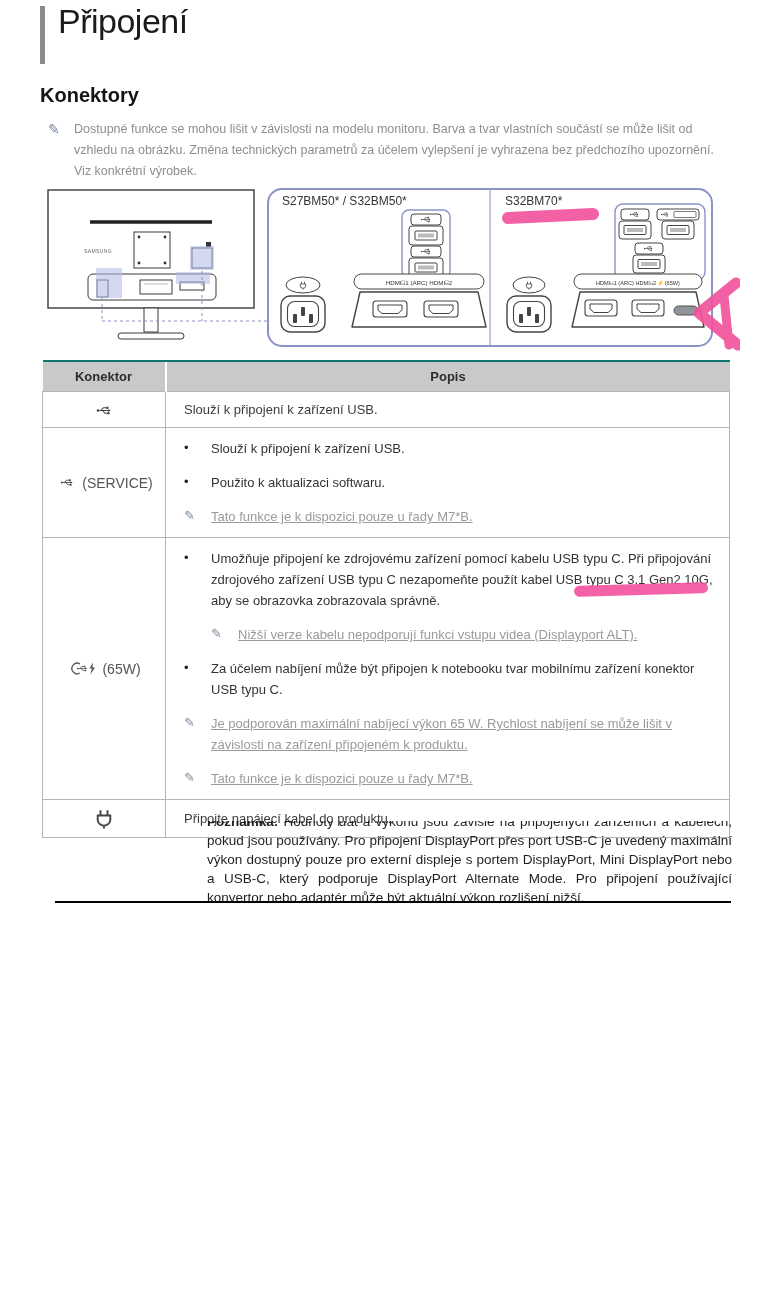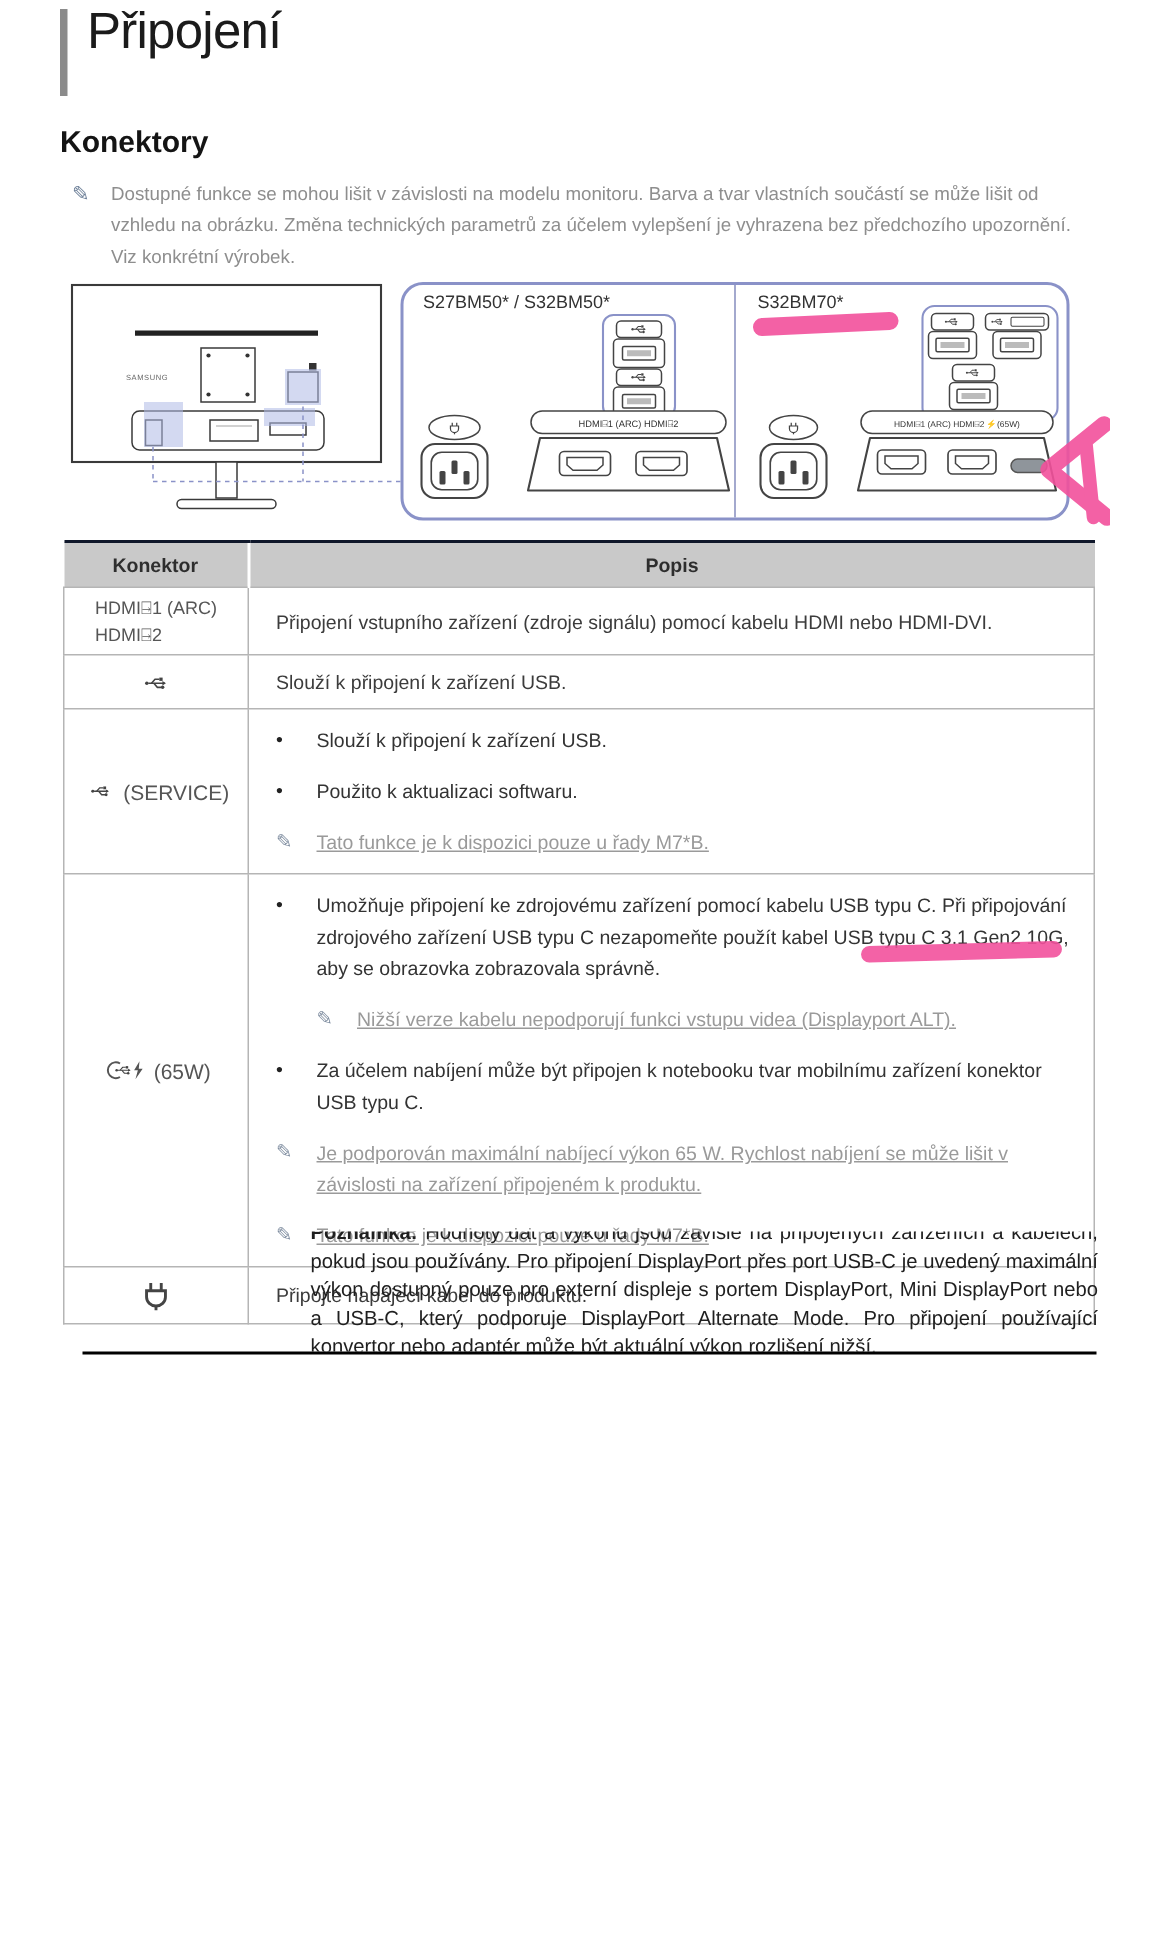--- a/index.html
+++ b/index.html
@@ -15,21 +15,21 @@
   .section-note { position:absolute; left:48px; top:119px; width:676px; display:flex; }
   .pencil { flex:0 0 26px; font-size:14px; color:#6e8099; line-height:21px; }
   .section-note p { margin:0; font-size:12.5px; line-height:21px; color:#8e8e8e; }
 
   
   .diagram { position:absolute; left:40px; top:186px; width:700px; height:166px; }
   .diagram svg { display:block; }
 
   
   table.conn-table { position:absolute; left:42px; top:360px; width:688px; border-collapse:collapse; font-size:13px; color:#3c3c3c; }
-  .conn-table th { background:#c9c9c9; border-top:2px solid #0f172a; border-bottom:1px solid #b5b5b5; height:27px; font-size:13px; font-weight:700; color:#2e2e2e; text-align:center; }
+  .conn-table th { background:#c9c9c9; border-top:2px solid #0f766e; border-bottom:1px solid #b5b5b5; height:27px; font-size:13px; font-weight:700; color:#2e2e2e; text-align:center; }
   .conn-table th + th { border-left:2px solid #ffffff; }
   .conn-table td { border:1px solid #b5b5b5; vertical-align:middle; }
   .conn-table td.conn { width:120px; text-align:center; color:#555; font-size:12px; }
   .conn-table td.desc { padding:10px 14px 10px 18px; }
   .conn-lines { display:inline-block; text-align:left; line-height:18px; }
   .conn-lines span { display:block; }
   .conn-label { font-size:14px; color:#555; margin-left:3px; vertical-align:middle; }
   .conn-icon { vertical-align:middle; }
 
   .stack { display:flex; flex-direction:column; gap:13px; }
@@ -200,29 +200,20 @@
         <col style="width:121px">
         <col>
       </colgroup>
     <thead>
       <tr>
         <th>Konektor</th>
         <th>Popis</th>
       </tr>
     </thead>
     <tbody>
-      <tr style="height:45px;">
-        <td class="conn">
-          <div class="conn-lines">
-            <span>HDMI⍈1 (ARC)</span>
-            <span>HDMI⍈2</span>
-          </div>
-        </td>
-        <td class="desc">Připojení vstupního zařízení (zdroje signálu) pomocí kabelu HDMI nebo HDMI-DVI.</td>
-      </tr>
 
       <tr style="height:32px;">
         <td class="conn">
           <svg class="conn-icon" width="28" height="13" viewBox="-1 -5 13 10">
             <use href="#usbg"></use>
           </svg>
         </td>
         <td class="desc">Slouží k připojení k zařízení USB.</td>
       </tr>
 

